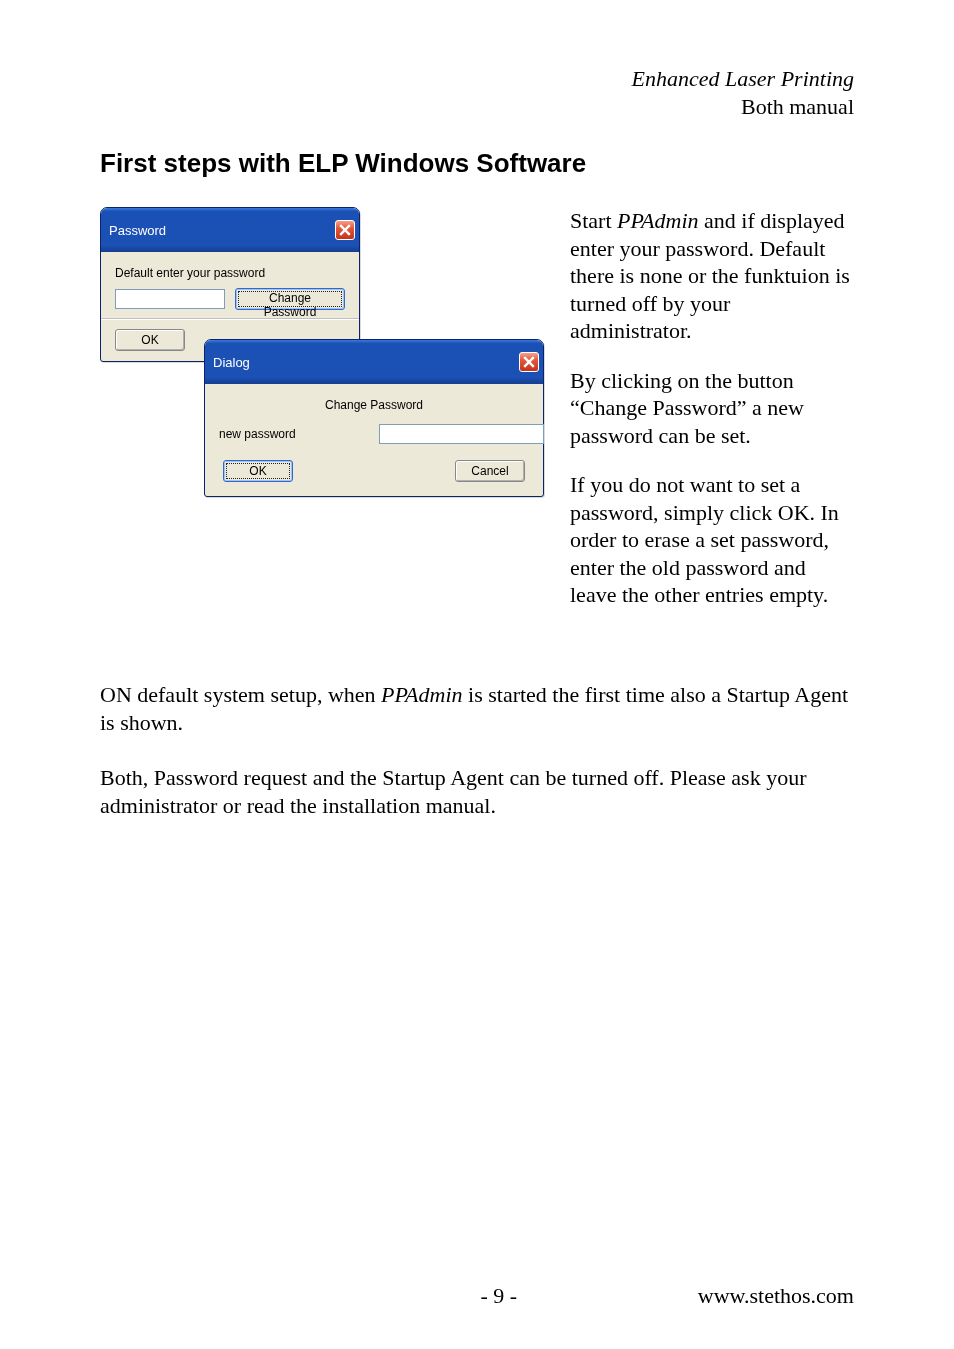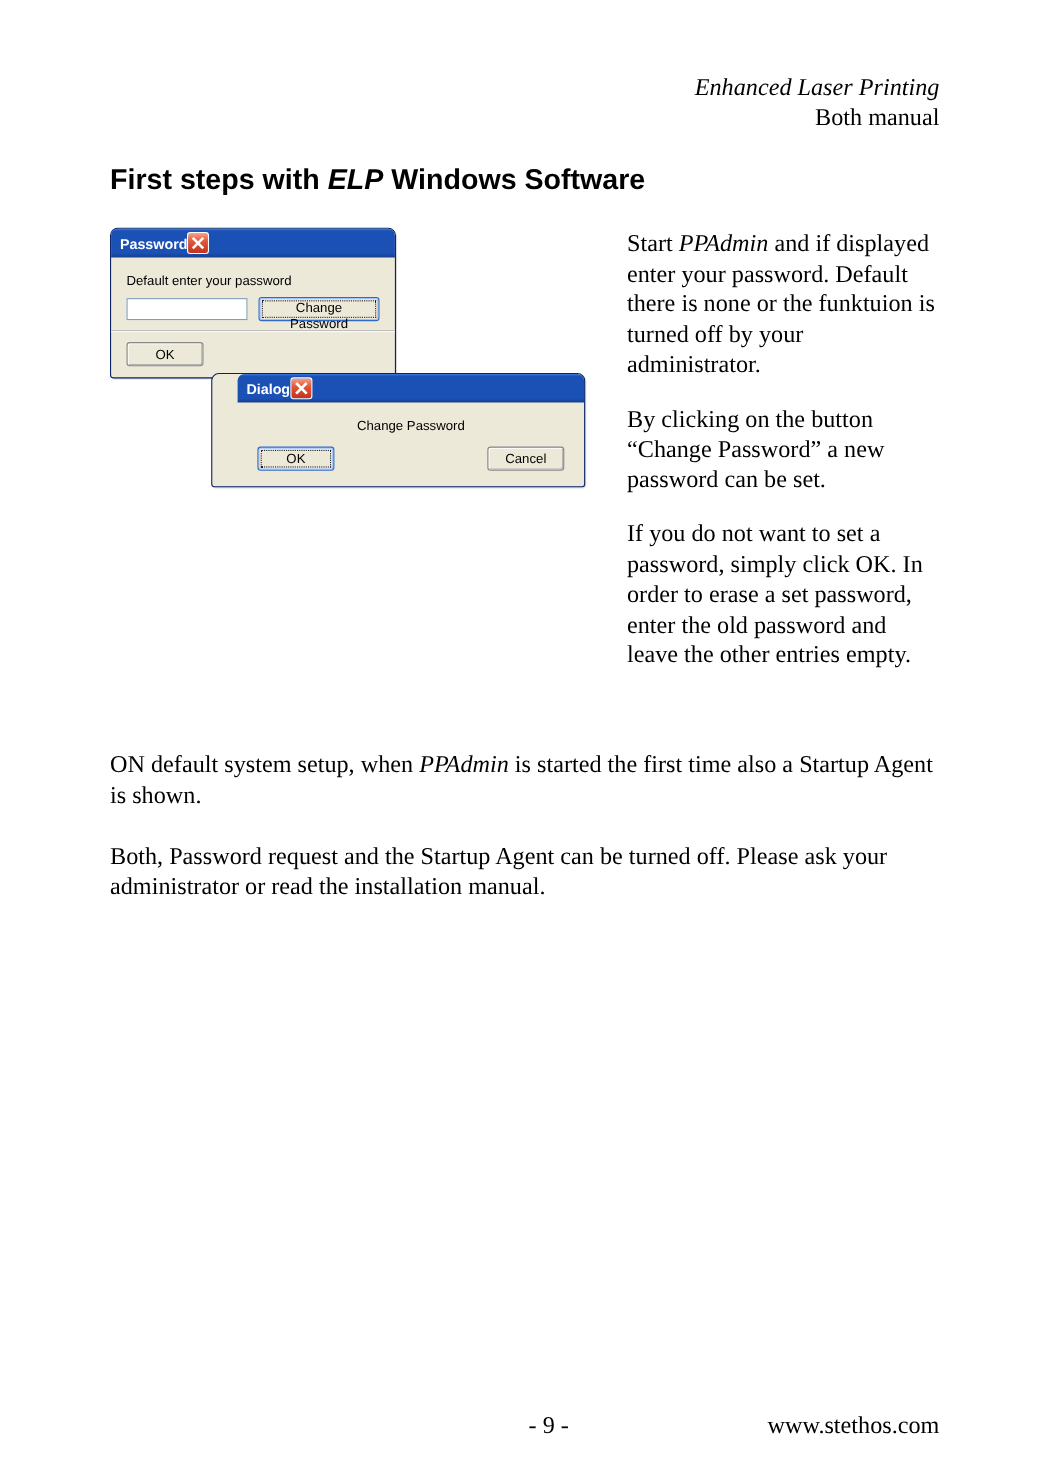--- a/index.html
+++ b/index.html
@@ -22,21 +22,21 @@
     line-height: 1.25;
     margin-bottom: 28px;
   }
   .header .title-italic { font-style: italic; }
   .section-title {
     font-family: Arial, Helvetica, sans-serif;
     font-weight: bold;
     font-size: 26px;
     margin-bottom: 28px;
   }
-  .section-title .elp { font-style: italic; }
+  .section-title .elp { }
   .content-row {
     display: flex;
     align-items: flex-start;
     gap: 20px;
   }
   .screenshot-area {
     width: 450px;
     position: relative;
     height: 420px;
     flex: 0 0 auto;
@@ -76,29 +76,29 @@
     position: absolute;
     background: #ece9d8;
     border: 1px solid #0a246a;
     border-radius: 7px 7px 3px 3px;
     font-family: Tahoma, Arial, sans-serif;
     font-size: 12px;
     color: #000;
     box-shadow: 1px 1px 0 rgba(0,0,0,0.15);
   }
   .titlebar {
-    height: 26px;
+    height: 44px;
     background: linear-gradient(to bottom, #3a79e0 0%, #1b50b5 8%, #1b50b5 85%, #153e8e 100%);
     border-radius: 6px 6px 0 0;
     display: flex;
     align-items: center;
-    justify-content: flex-start;
+    justify-content: space-between;
     padding: 0 4px 0 8px;
     color: #fff;
-    font-weight: bold;
+    font-weight: normal;
     font-size: 13px;
   }
   .close-btn {
     width: 20px; height: 20px;
     background: linear-gradient(to bottom, #f7a08a 0%, #e2583a 40%, #c4321a 100%);
     border: 1px solid #fff;
     border-radius: 3px;
     display: flex; align-items: center; justify-content: center;
     cursor: default;
   }
@@ -146,21 +146,21 @@
   }
   #win-password .row1 {
     margin-bottom: 8px;
   }
   #win-password .ctrls {
     display: flex; gap: 10px; align-items: center;
   }
 
   
   #win-dialog {
-    left: 92px; top: 132px; width: 340px; padding-left: 23px;
+    left: 104px; top: 132px; width: 340px;
   }
   #win-dialog .subtitle {
     text-align: center;
     margin-bottom: 12px;
   }
   #win-dialog .form-row {
     display: flex; align-items: center;
     margin-bottom: 16px;
     gap: 10px;
   }
@@ -219,20 +219,24 @@
         <div class="titlebar">
           <span>Dialog</span>
           <span class="close-btn">
             <svg viewBox="0 0 10 10">
                 <path d="M1 1 L9 9 M9 1 L1 9" stroke="#fff" stroke-width="2" fill="none"></path>
               </svg>
           </span>
         </div>
         <div class="win-body">
           <div class="subtitle">Change Password</div>
+          <div class="form-row">
+            <label>new password</label>
+            <input type="text" class="xp-input" style="">
+          </div>
           <div class="btn-row">
             <button class="xp-btn focused">OK</button>
             <button class="xp-btn">Cancel</button>
           </div>
         </div>
       </div>
 
     </div>
 
     <div class="right-col">

